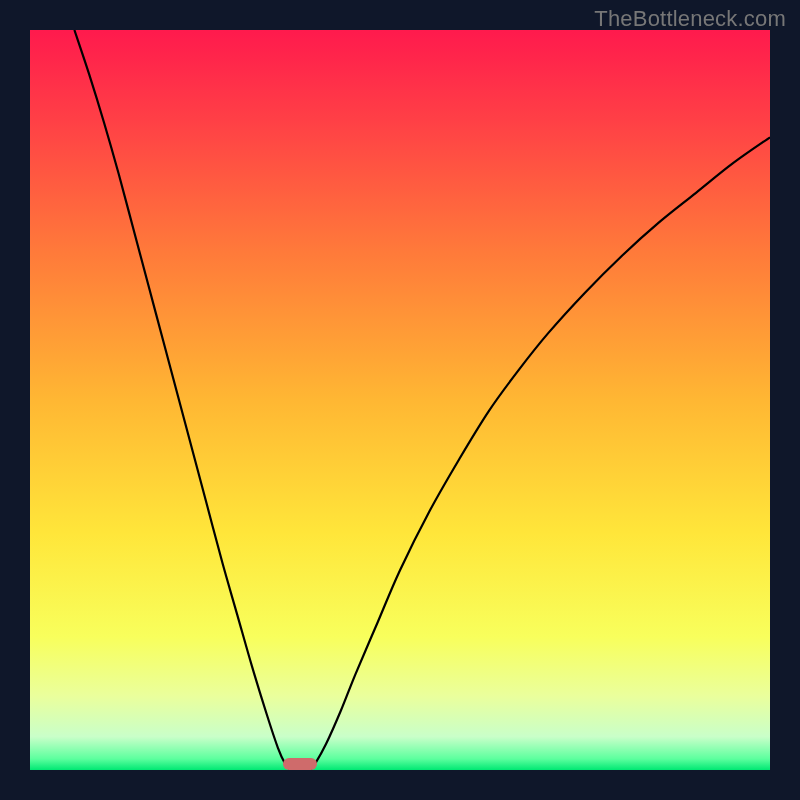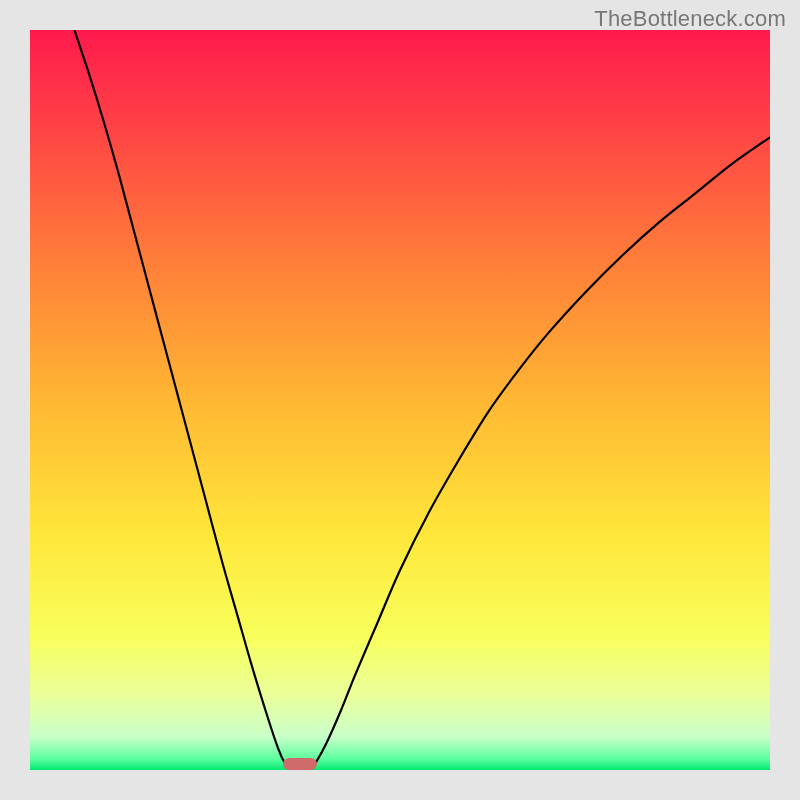--- a/index.html
+++ b/index.html
@@ -10,21 +10,21 @@
     overflow: hidden;
     background: #000;
     font-family: Arial, Helvetica, sans-serif;
   }
   .frame {
     position: absolute;
     left: 0;
     top: 0;
     width: 800px;
     height: 800px;
-    background: #e5e5e5;
+    background: #0f172a;
   }
   .plot-area {
     position: absolute;
     left: 30px;
     top: 30px;
     width: 740px;
     height: 740px;
     overflow: hidden;
   }
   .gradient-bg {

